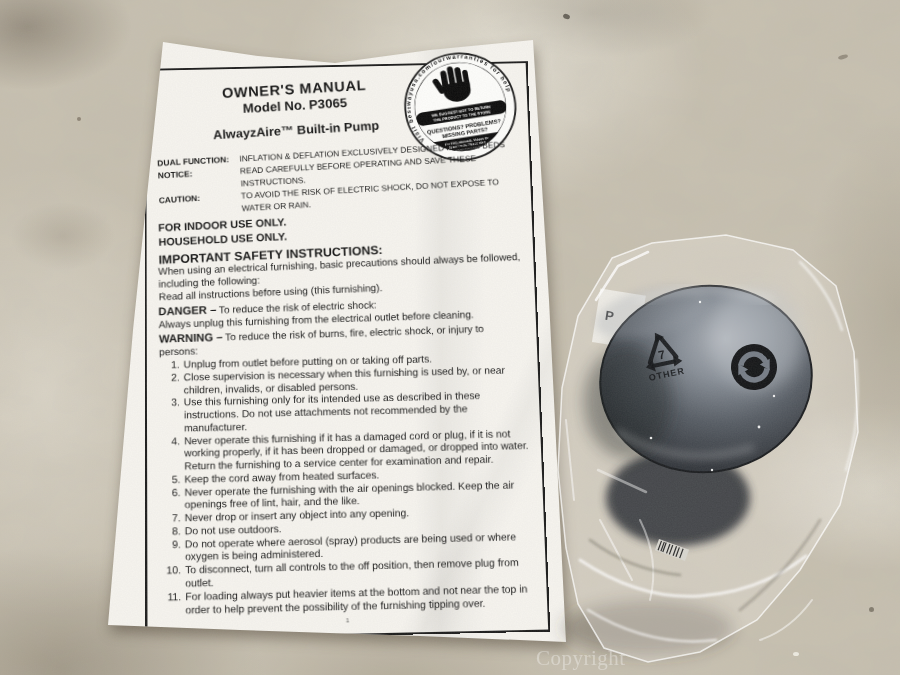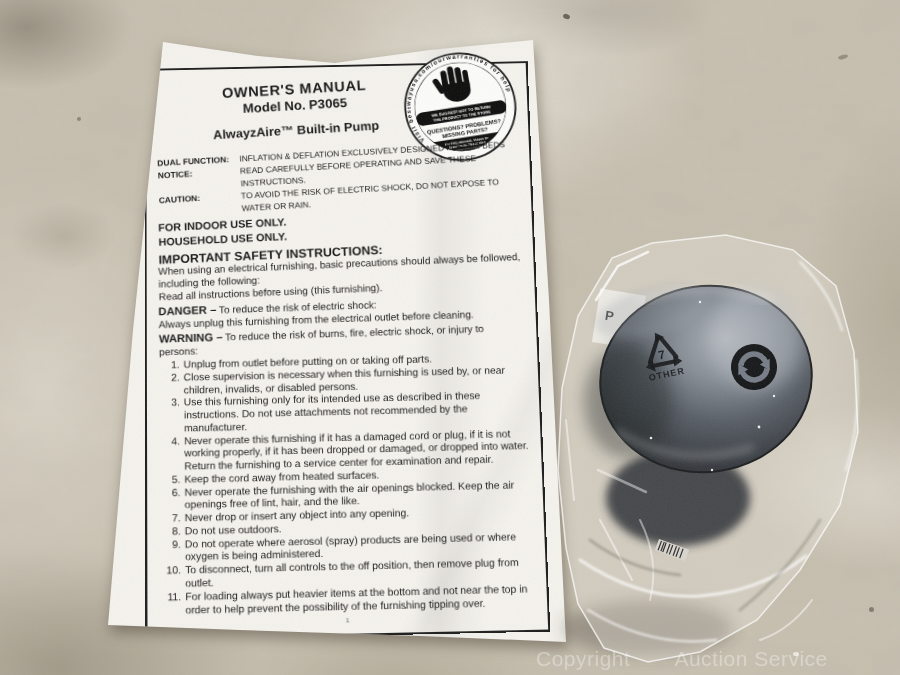--- a/index.html
+++ b/index.html
@@ -53,21 +53,21 @@
   .secb{transform:rotate(-1.2deg);}
   .secc{transform:rotate(-0.7deg);margin-top:2px;}
   .secc b{font-size:11.3px;}
   .items{margin-top:3px;font-size:10.3px;line-height:1.24;transform:rotate(-0.1deg);}
   .item{display:flex;}
   .item .num{width:21px;text-align:right;padding-right:4px;flex:none;}
   .item .itx{flex:1;}
   .pageno{text-align:center;font-size:6px;color:#555;margin-top:3px;}
   .sticker{position:absolute;top:-14px;right:10px;width:118px;height:118px;transform:rotate(-8deg);}
   .watermark{position:absolute;left:536px;bottom:4px;display:flex;gap:44px;
-    font-size:21px;color:rgba(255,255,255,.34);letter-spacing:.5px;white-space:nowrap;}
+    font-size:21px;color:rgba(255,255,255,.34);letter-spacing:.5px;white-space:nowrap;font-family:Liberation Serif, serif;}
   .speck{position:absolute;border-radius:50%;}
   .sp1{left:563px;top:14px;width:7px;height:5px;background:rgba(60,55,48,.65);transform:rotate(20deg);}
   .sp2{left:838px;top:55px;width:10px;height:4px;background:rgba(95,87,74,.45);transform:rotate(-15deg);}
   .sp3{left:869px;top:607px;width:5px;height:5px;background:rgba(70,63,52,.5);}
   .sp4{left:77px;top:117px;width:4px;height:4px;background:rgba(90,80,65,.5);}
   .sp5{left:793px;top:652px;width:6px;height:4px;background:rgba(244,242,234,.8);}
 </style>
 </head>
 <body>
 
@@ -304,15 +304,14 @@
   </svg>
 
   <div class="speck sp1"></div>
   <div class="speck sp2"></div>
   <div class="speck sp3"></div>
   <div class="speck sp4"></div>
   <div class="speck sp5"></div>
 
   <div class="watermark">
     <span>Copyright</span>
-    <span>Auction Service</span>
   </div>
 </div>
 
 </body></html>

